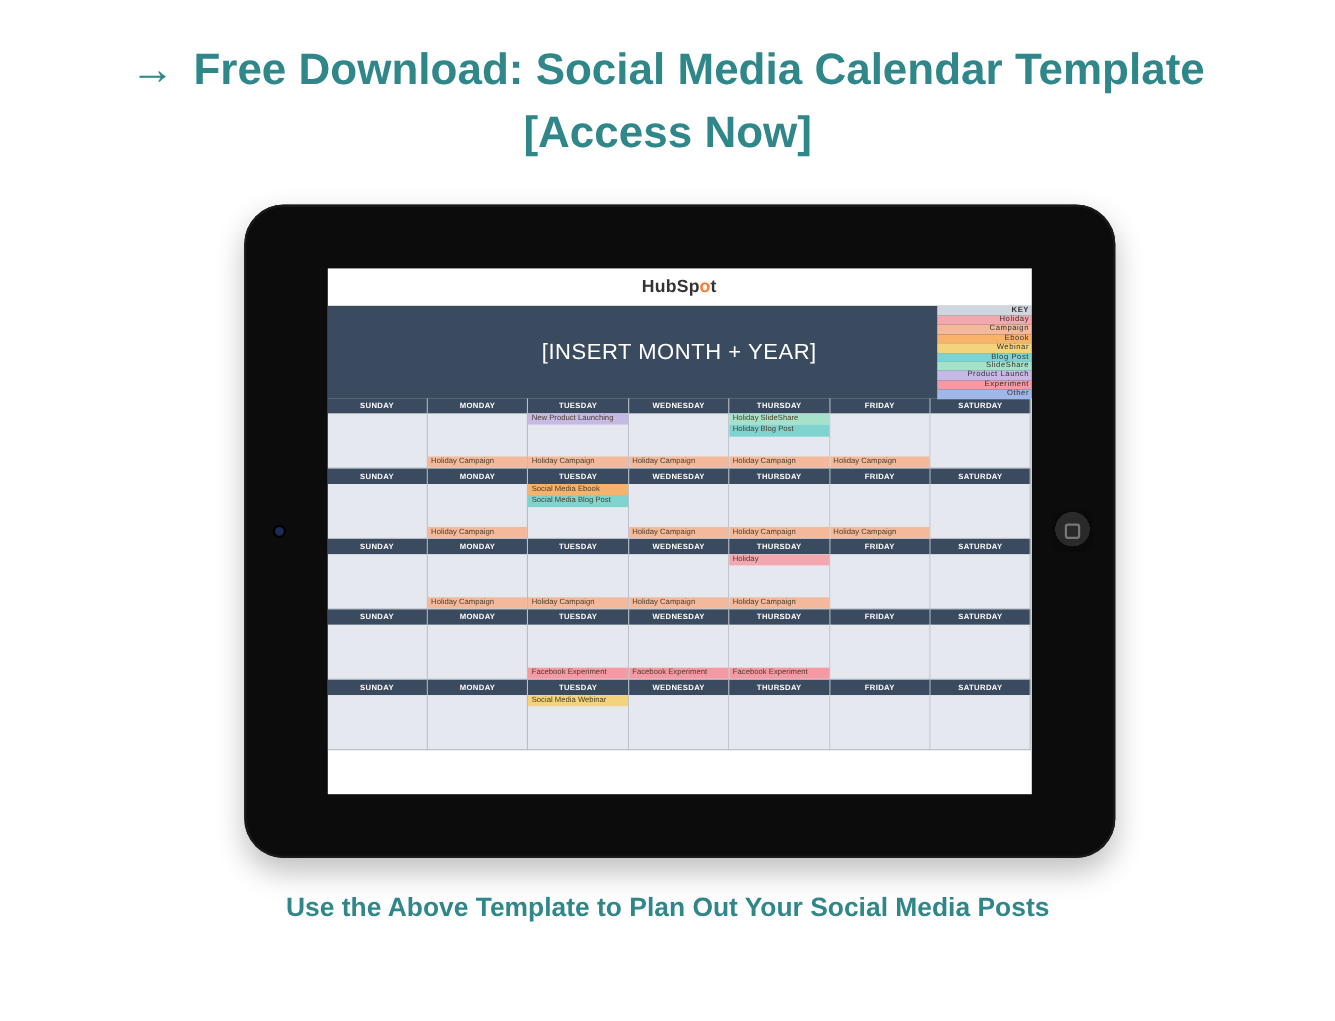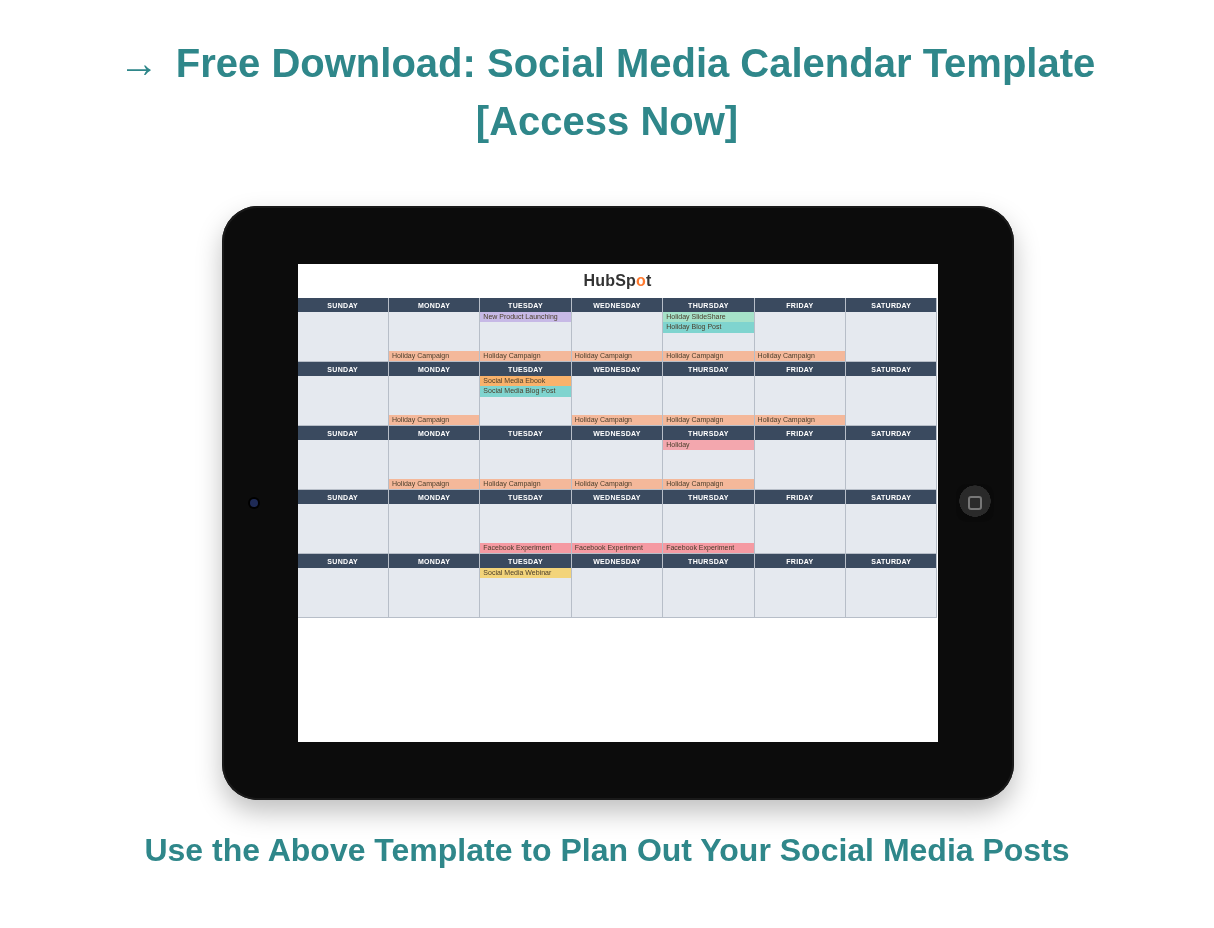--- a/index.html
+++ b/index.html
@@ -16,25 +16,25 @@
     font-weight: 700;
     font-size: 40px;
     line-height: 1.45;
     padding: 34px 40px 0 40px;
   }
   .headline .arrow { color: #2f878a; margin-right: 6px; }
   .subhead {
     text-align: center;
     color: #2f878a;
     font-weight: 700;
-    font-size: 32px;
+    font-size: 24px;
     padding: 32px 40px 0 40px;
   }
   
-  .stage { display:flex; justify-content:center; margin-top: 56px; padding-left: 21px; }
+  .stage { display:flex; justify-content:center; margin-top: 36px; padding-left: 21px; }
   .tablet {
     position: relative;
     width: 792px;
     height: 594px;
     background: #0c0c0c;
     border-radius: 36px;
     box-shadow: 0 12px 26px rgba(0,0,0,.25), inset 0 0 0 2px #1a1a1a;
   }
   .tablet .home-btn {
     position:absolute; right:20px; top:50%; transform:translateY(-50%);
@@ -117,20 +117,35 @@
         <span></span>
       </div>
     <div class="screen">
 
       <div class="brand">
         <b>HubSp</b>
           <span class="o">o</span>
           <b>t</b>
       </div>
 
+      <div class="header-bar">
+        <span>[INSERT MONTH + YEAR]</span>
+        <div class="key" id="legend">
+            <div class="kh">KEY</div>
+            <div class="c-pink pill" style="text-align: right; font-size: 7px; padding: 0px 2px;">Holiday</div>
+            <div class="c-peach pill" style="text-align: right; font-size: 7px; padding: 0px 2px;">Campaign</div>
+            <div class="c-orange pill" style="text-align: right; font-size: 7px; padding: 0px 2px;">Ebook</div>
+            <div class="c-yellow pill" style="text-align: right; font-size: 7px; padding: 0px 2px;">Webinar</div>
+            <div class="c-teal pill" style="text-align: right; font-size: 7px; padding: 0px 2px;">Blog Post</div>
+            <div class="c-mint pill" style="text-align: right; font-size: 7px; padding: 0px 2px;">SlideShare</div>
+            <div class="c-lav pill" style="text-align: right; font-size: 7px; padding: 0px 2px;">Product Launch</div>
+            <div class="c-rose pill" style="text-align: right; font-size: 7px; padding: 0px 2px;">Experiment</div>
+            <div class="c-blue pill" style="text-align: right; font-size: 7px; padding: 0px 2px;">Other</div>
+          </div>
+      </div>
 
       <div class="cal" id="cal">
           <div class="hd">
             <div>SUNDAY</div>
             <div>MONDAY</div>
             <div>TUESDAY</div>
             <div>WEDNESDAY</div>
             <div>THURSDAY</div>
             <div>FRIDAY</div>
             <div>SATURDAY</div>

